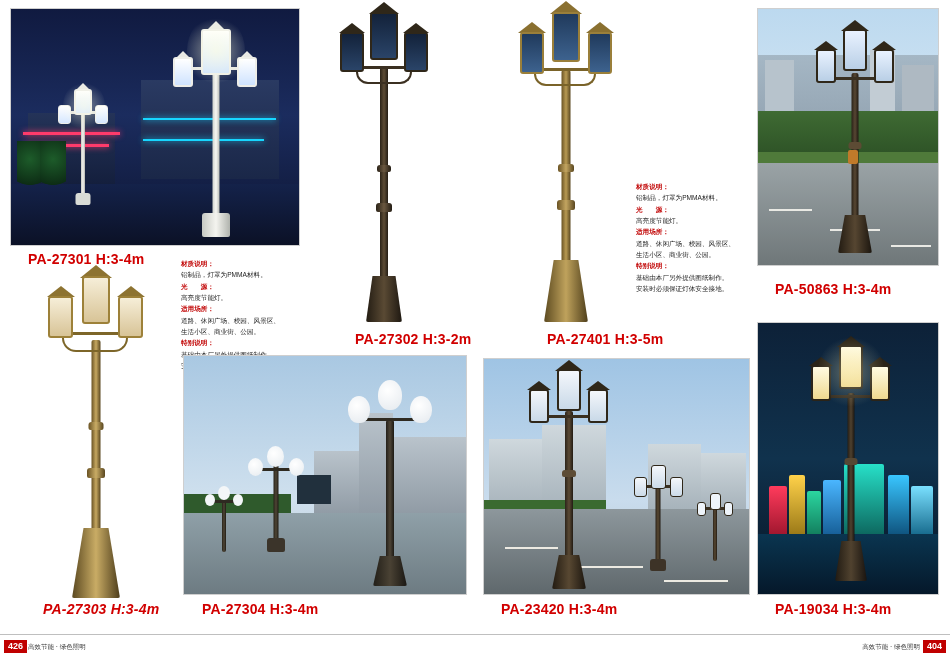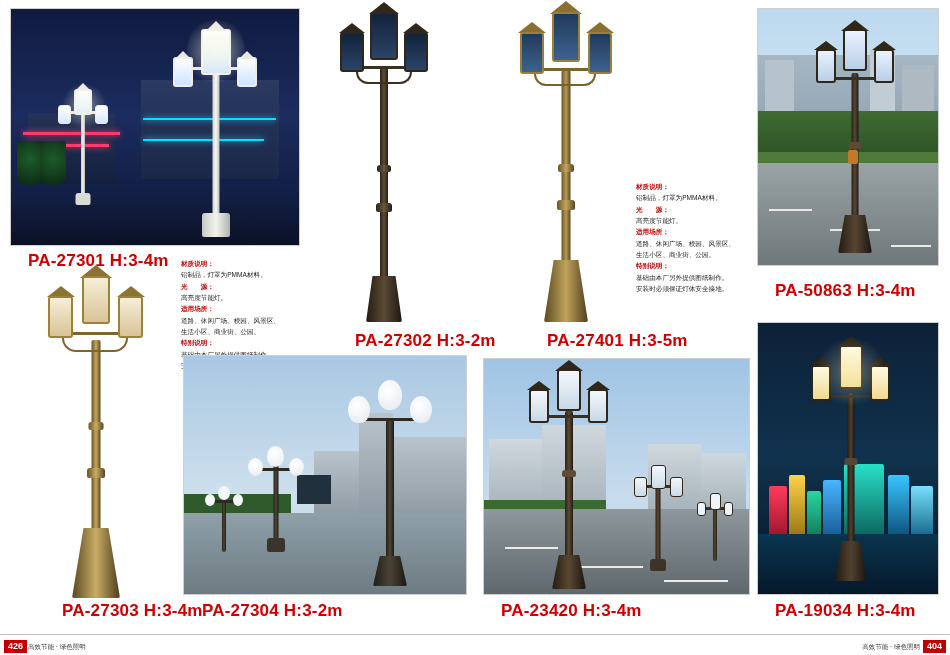--- a/index.html
+++ b/index.html
@@ -17,21 +17,21 @@
     inset: 0;
   }
   
   .photo {
     position: absolute;
     overflow: hidden;
     border: 1px solid #cfcfcf;
   }
   .caption {
     position: absolute;
-    font-size: 17px;
+    font-size: 14px;
     font-weight: bold;
     color: #d10000;
     letter-spacing: 0.2px;
     white-space: nowrap;
     padding-left: 17px;
   }
   
   .spec {
     position: absolute;
     font-size: 6.6px;
@@ -303,21 +303,21 @@
       <div class="head" style="left:4px; top:20px; width:25px; height:42px;">
         <div class="roof" style="top:-10px; border-left-width:14px; border-right-width:14px; border-bottom:11px solid #8d7331;"></div>
         <div class="glass" style="background:linear-gradient(#f6eed8,#d8c497); border:2px solid #9d8139;"></div>
       </div>
       <div class="head" style="left:74px; top:20px; width:25px; height:42px;">
         <div class="roof" style="top:-10px; border-left-width:14px; border-right-width:14px; border-bottom:11px solid #8d7331;"></div>
         <div class="glass" style="background:linear-gradient(#f6eed8,#d8c497); border:2px solid #9d8139;"></div>
       </div>
     </div>
   </div>
-  <div class="caption" style="left:45px; top:601px;">PA-27303 H:3-4m</div>
+  <div class="caption" style="left:26px; top:601px;font-style:italic;">PA-27303 H:3-4m</div>
 
   <div class="photo" style="left:183px; top:355px; width:284px; height:240px;">
     <div class="sc-plaza">
       <div class="tower" style="left:62%; top:24%; width:12%; height:44%;"></div>
       <div class="tower" style="left:74%; top:34%; width:26%; height:34%;"></div>
       <div class="tower" style="left:46%; top:40%; width:16%; height:28%;"></div>
       <div class="screen" style="left:40%; top:50%; width:12%; height:12%;"></div>
       <div class="hedge" style="left:0; top:58%; width:38%; height:10%;"></div>
       <div class="ground"></div>
 
@@ -341,21 +341,21 @@
 
       <div class="lamp" style="left:20px; top:128px; width:40px; height:76px;">
         <div class="pole" style="bottom:8px; width:4px; height:54px; background:linear-gradient(90deg,#272218,#4f4636,#1f1b14);"></div>
         <div class="arm" style="left:6px; top:16px; width:28px; background:#2e2a21;"></div>
         <div class="bulbglow" style="left:14px; top:2px; width:12px; height:14px; background:#f3f6f8; border-radius:50%;"></div>
         <div class="bulbglow" style="left:1px; top:10px; width:10px; height:12px; background:#f3f6f8; border-radius:50%;"></div>
         <div class="bulbglow" style="left:29px; top:10px; width:10px; height:12px; background:#f3f6f8; border-radius:50%;"></div>
       </div>
     </div>
   </div>
-  <div class="caption" style="left:185px; top:601px;">PA-27304 H:3-2m</div>
+  <div class="caption" style="left:185px; top:601px;">PA-27304 H:3-4m</div>
 
   <div class="photo" style="left:483px; top:358px; width:267px; height:237px;">
     <div class="sc-street">
       <div class="blk" style="left:2%; top:34%; width:20%; height:30%;"></div>
       <div class="blk" style="left:22%; top:28%; width:24%; height:36%;"></div>
       <div class="blk" style="left:62%; top:36%; width:20%; height:28%;"></div>
       <div class="blk" style="left:82%; top:40%; width:17%; height:24%;"></div>
       <div class="hedge" style="left:0; top:60%; width:46%; height:8%;"></div>
       <div class="road"></div>
       <div class="lane" style="left:8%; top:80%; width:20%;"></div>

